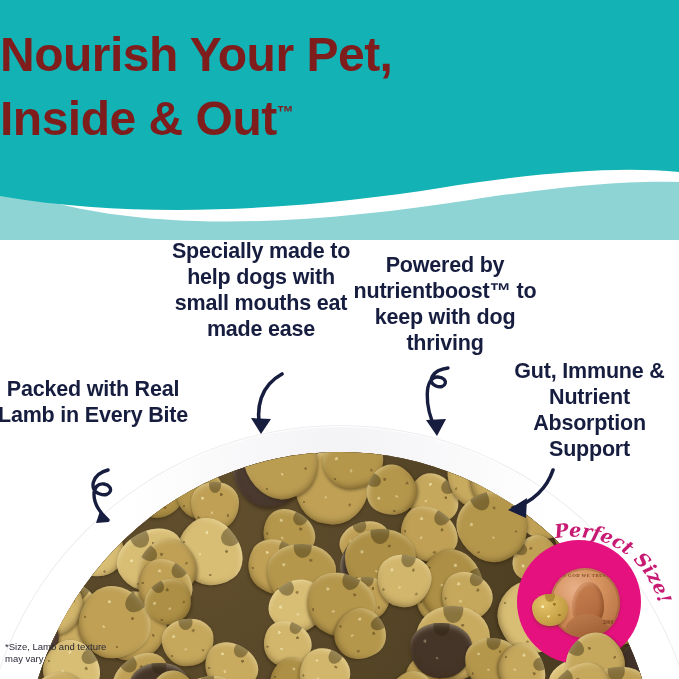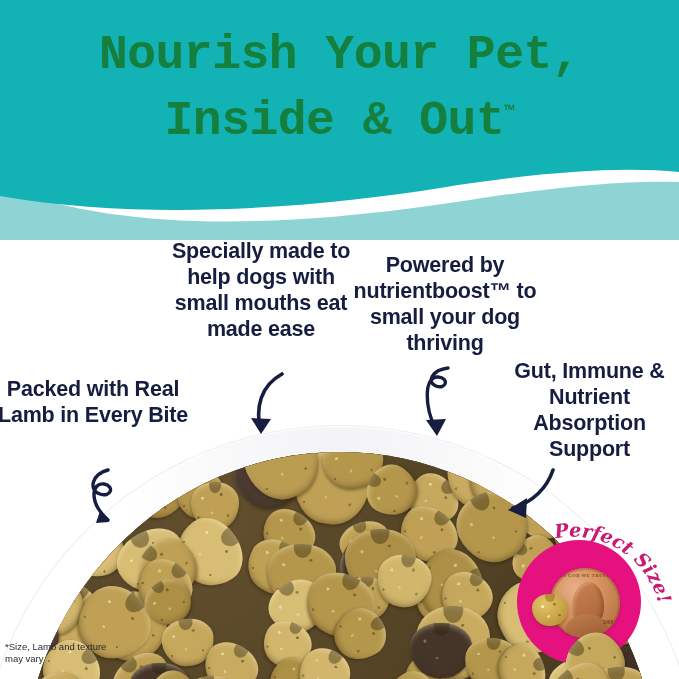--- a/index.html
+++ b/index.html
@@ -10,24 +10,24 @@
     width:679px;height:679px;
     overflow:hidden;
     background:#ffffff;
   }
 
   
   .banner-wrap{position:absolute;left:0;top:0;width:679px;height:240px;}
   .banner-svg{position:absolute;left:0;top:0;}
   .headline{
     position:absolute;left:0;top:26px;width:679px;
-    text-align:center;
-    font-family:Liberation Mono, monospace;
+    text-align:left;
+    font-family:Liberation Sans, sans-serif;
     font-weight:700;
-    color:#15803d;
+    color:#7f1d1d;
     font-size:48px;
     line-height:58px;
     letter-spacing:-0.5px;
     z-index:3;
   }
   .headline .l2{display:block;}
   .tm{
     font-size:17px;
     vertical-align:super;
     font-weight:700;
@@ -463,21 +463,21 @@
       <path id="wave-main" d="M0,0 L679,0 L679,172 C620,166 540,172 440,188 C320,207 150,222 0,196 Z" fill="#12B2B5"></path>
     </svg>
     <div class="headline">
       <span>Nourish Your Pet,</span>
       <span class="l2"><span>Inside &amp; Out</span><span class="tm">™</span></span>
     </div>
   </div>
 
   <div class="callout" id="callout-small-mouths">Specially made to help dogs with small mouths eat made ease</div>
 
-  <div class="callout" id="callout-nutrientboost">Powered by nutrientboost™ to small your dog thriving</div>
+  <div class="callout" id="callout-nutrientboost">Powered by nutrientboost™ to keep with dog thriving</div>
 
   <div class="callout" id="callout-real-lamb">Packed with Real Lamb in Every Bite</div>
 
   <div class="callout" id="callout-gut-immune">Gut, Immune &amp; Nutrient Absorption Support</div>
 
   <svg class="arrow" id="arrow-real-lamb" width="70" height="74" viewBox="0 0 70 74">
     <path d="M30,2 C14,6 10,22 22,26 C33,30 37,18 26,16 C14,14 10,34 30,52" fill="none" stroke="#161D3F" stroke-width="3.4" stroke-linecap="round"></path>
     <path d="M22,43 L31,54 L18,55" fill="#161D3F"></path>
   </svg>
 

